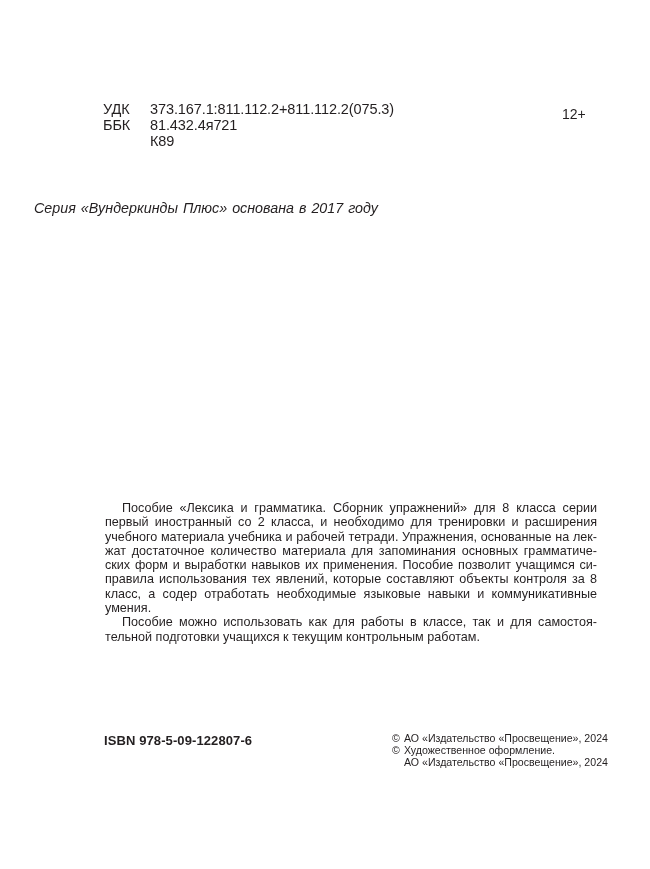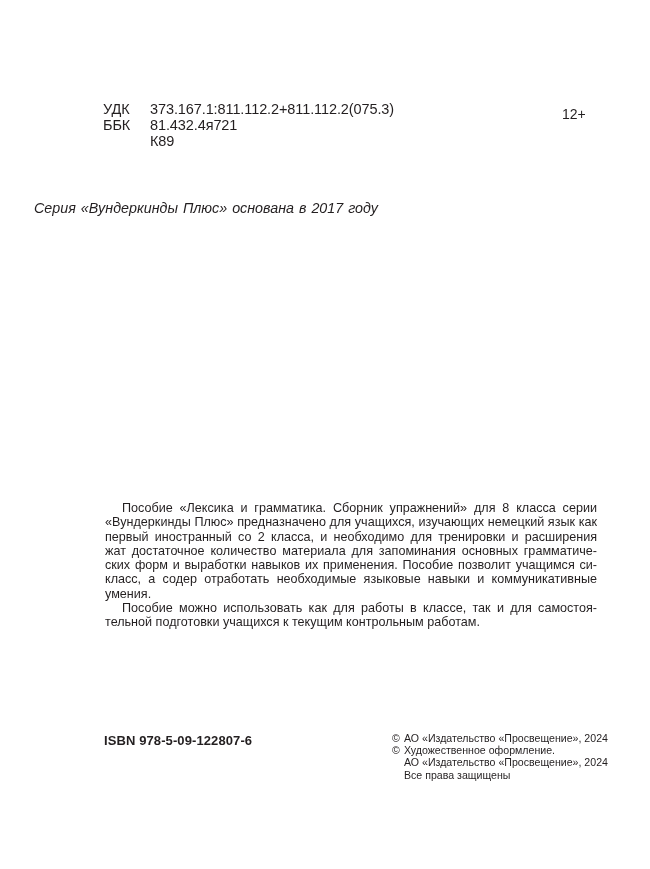--- a/index.html
+++ b/index.html
@@ -118,24 +118,25 @@
   </div>
 </div>
 
 <div class="age-rating">12+</div>
 
 <div class="series-note">Серия «Вундеркинды Плюс» основана в 2017 году</div>
 
 <div class="annotation">
   <div>
     <span class="line indent">Пособие «Лексика и грамматика. Сборник упражнений» для 8 класса серии</span>
-    <span class="line">«Вундеркинды Плюс» предназначено для учащихся, изучающих немецкий язык как</span>
     <span class="line">первый иностранный со 2 класса, и необходимо для тренировки и расширения</span>
+    <span class="line">учебного материала учебника и рабочей тетради. Упражнения, основанные на лек-</span>
     <span class="line">жат достаточное количество материала для запоминания основных грамматиче-</span>
     <span class="line">ских форм и выработки навыков их применения. Пособие позволит учащимся си-</span>
+    <span class="line">правила использования тех явлений, которые составляют объекты контроля за 8</span>
     <span class="line">класс, а содер отработать необходимые языковые навыки и коммуникативные</span>
     <span class="line last">умения.</span>
   </div>
   <div>
     <span class="line indent">Пособие можно использовать как для работы в классе, так и для самостоя-</span>
     <span class="line last">тельной подготовки учащихся к текущим контрольным работам.</span>
   </div>
 </div>
 
 <div class="isbn">ISBN 978-5-09-122807-6</div>
@@ -146,17 +147,13 @@
     <span>АО «Издательство «Просвещение», 2024</span>
   </div>
   <div class="crow">
     <span class="sym">©</span>
     <span>Художественное оформление.</span>
   </div>
   <div class="crow">
     <span class="sym"></span>
     <span>АО «Издательство «Просвещение», 2024</span>
   </div>
-  <div class="crow">
-    <span class="sym"></span>
-    <span>Все права защищены</span>
-  </div>
 </div>
 
 </body></html>

